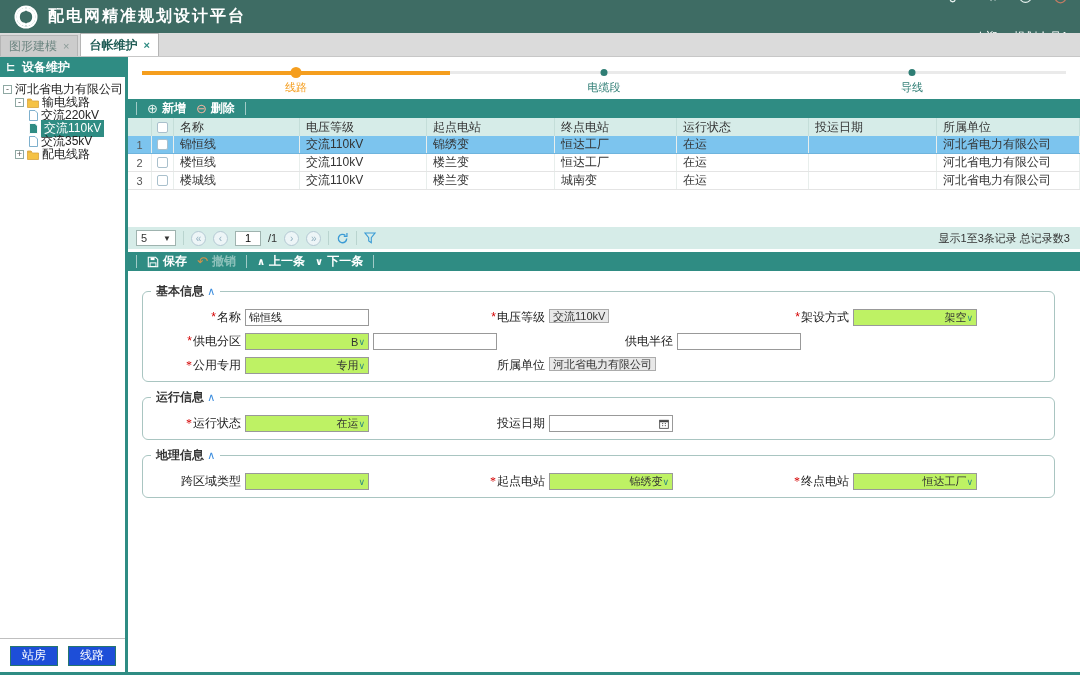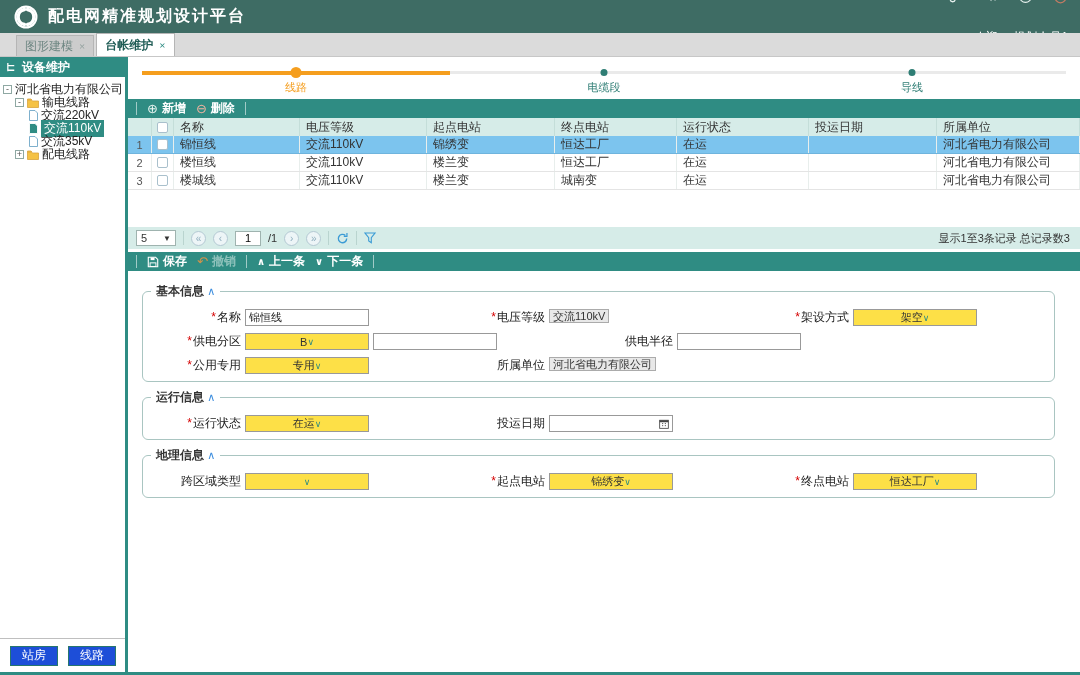--- a/index.html
+++ b/index.html
@@ -15,21 +15,21 @@
   .top-icons { display:flex; align-items:center; gap:20px; margin-top:2px; }
   .top-icons svg { display:block; cursor:pointer; }
   .welcome { color:#fff; font-size:12px;margin-top:24px; }
 
   
   .menubar { height:25px; background:#38665E; border-top:1px solid #dfe9e7; display:flex; align-items:center; padding:0 10px 0 28px; gap:30px; flex:none; position:relative; }
   .menu-item { color:#fff; font-weight:bold; font-size:12px; cursor:pointer; white-space:nowrap; }
   .collapse-btn { position:absolute; right:8px; top:3px; cursor:pointer; }
 
   
-  .tabbar { height:24px; background:#DBDBDB; display:flex; align-items:flex-end; padding-left:16px; gap:2px; flex:none; border-bottom:1px solid #c7c7c7;font-family:Liberation Serif, serif; }
+  .tabbar { height:24px; background:#DBDBDB; display:flex; align-items:flex-end; padding-left:0; gap:2px; flex:none; border-bottom:1px solid #c7c7c7; }
   .tab { height:21px; padding:0 8px; display:flex; align-items:center; gap:6px; font-size:12px; background:#CCCCCC; color:#6f8783; border:1px solid #b5b5b5; border-bottom:none; cursor:pointer; }
   .tab .x { font-size:11px; color:#8a9a97; }
   .tab.active { background:#fff; color:#1F5C55; font-weight:bold; height:23px; }
   .tab.active .x { color:#2F8C83; }
 
   
   .content { flex:1; display:flex; min-height:0; }
   .sidebar { width:128px; flex:none; background:#fff; border-right:3px solid #2F8C83; display:flex; flex-direction:column; }
   .side-header { height:20px; background:#2F8C83; color:#fff; font-weight:bold; display:flex; align-items:center; gap:5px; padding:0 6px; flex:none; }
   .tree { flex:1; padding:6px 3px; overflow:hidden; }
@@ -90,29 +90,29 @@
   .pg-input { width:26px; height:15px; border:1px solid #9fb3af; text-align:center; font-size:11px; font-family:inherit; }
   .pg-refresh, .pg-filter { cursor:pointer; display:flex; align-items:center; }
   .pg-summary { margin-left:auto; font-size:11px; color:#333; }
 
   
   .formarea { flex:1; padding:12px 14px; overflow:hidden; }
   fieldset { border:1px solid #A9C5C1; border-radius:6px; width:913px; padding:9px 0 7px 0; margin-bottom:7px; }
   legend { margin-left:8px; padding:0 5px; font-size:12px; font-weight:bold; color:#333; }
   legend .lchev { color:#3C8DDE; font-weight:normal; font-size:11px; }
   .frow { display:flex; align-items:center; height:17px; margin-bottom:7px; }
-  .frow:last-child { margin-bottom:0; }
+  .frow:last-child { margin-bottom:0;font-family:Liberation Serif, serif; }
   .flabel { width:98px; text-align:right; font-size:12px; color:#222; flex:none; }
   .flabel.w2 { width:176px; }
   .flabel.w3 { width:176px; }
   .flabel.req::before { content:"*"; color:#D40000; margin-right:1px; }
   .ffield { width:124px; height:17px; margin-left:4px; flex:none; position:relative; }
   .finput { width:100%; height:100%; border:1px solid #999; padding:0 3px; font-size:11px; font-family:inherit; color:#222; }
   .freadonly { width:100%; height:100%; border:1px solid #ABABAB; background:#E8E8E8; padding:0 3px; font-size:11px; line-height:15px; color:#333; overflow:hidden; white-space:nowrap; }
-  .fselect { width:100%; height:100%; border:1px solid #999; background:#fde047; display:flex; align-items:center; justify-content:center; padding:0 3px; font-size:11px; cursor:pointer; }
+  .fselect { width:100%; height:100%; border:1px solid #999; background:#bef264; display:flex; align-items:center; justify-content:flex-end; padding:0 3px; font-size:11px; cursor:pointer; }
   .fselect .chev { color:#2E8B82; font-size:9px; }
   .fdate { width:100%; height:100%; border:1px solid #999; background:#fff; display:flex; align-items:center; justify-content:flex-end; padding:0 3px; cursor:pointer; }
 
   .bottom-strip { height:3px; background:#2F8C83; flex:none; }
 </style>
 </head>
 <body>
 
 <div class="page">
 

